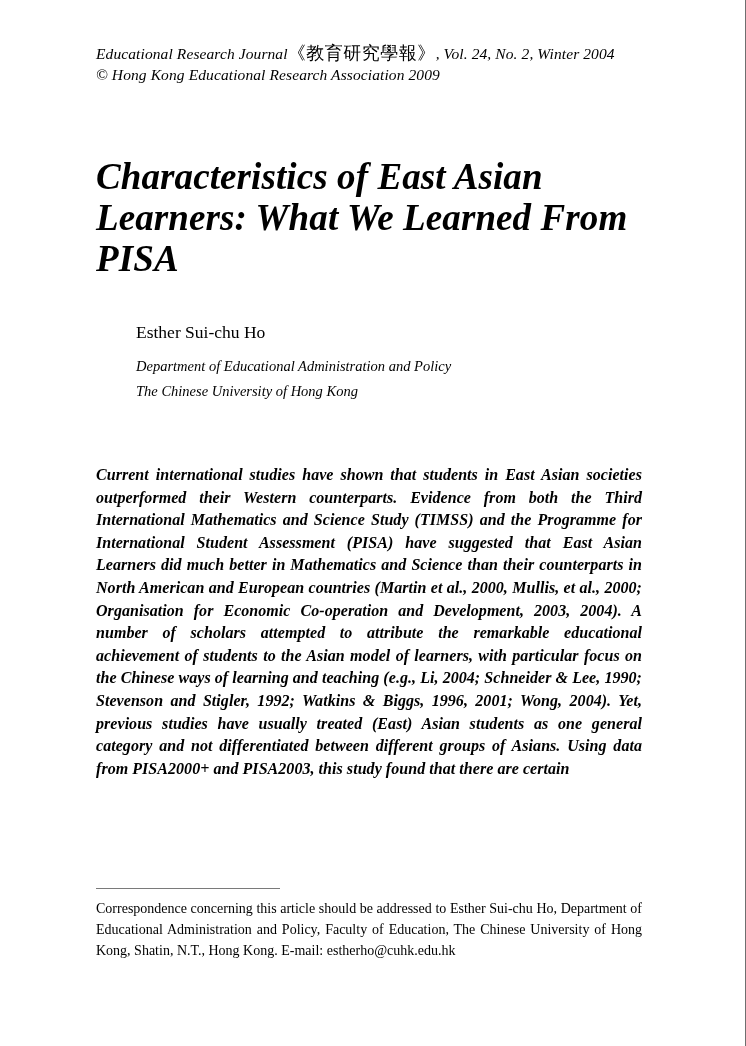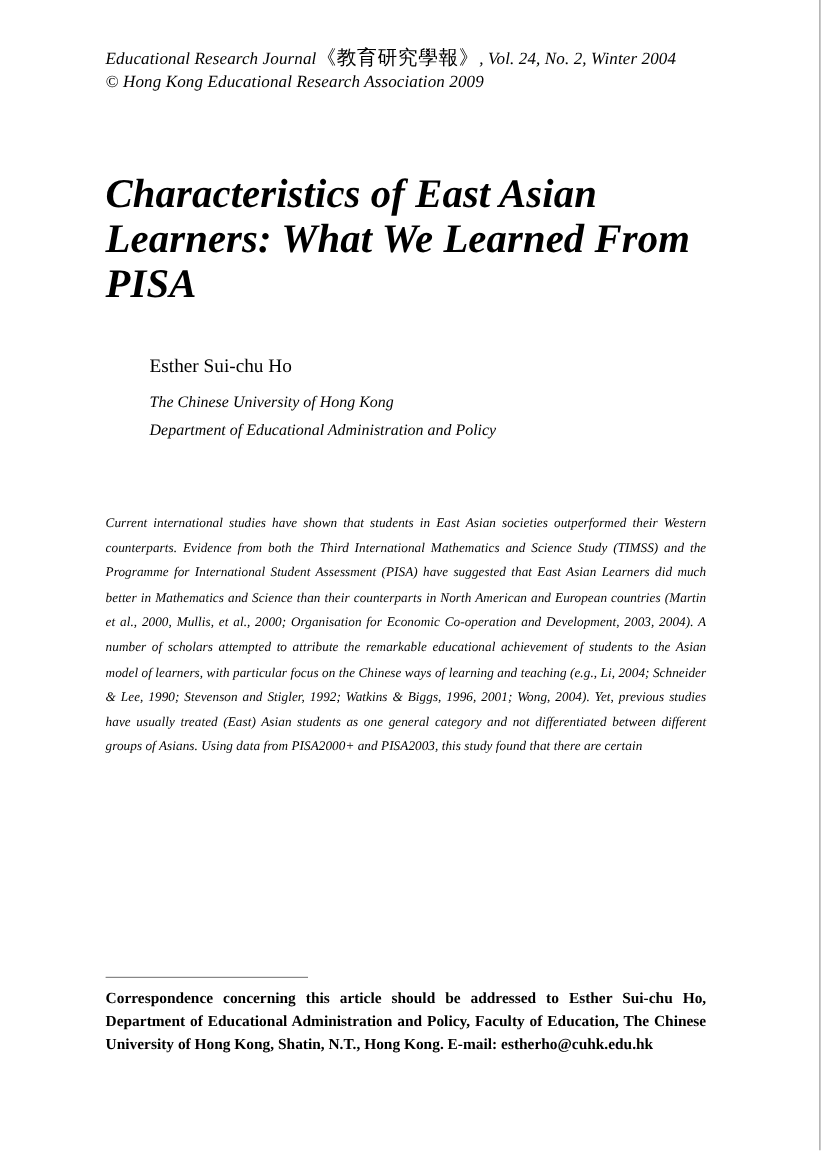--- a/index.html
+++ b/index.html
@@ -80,34 +80,34 @@
     line-height: 25px;
   }
 
   
   .abstract {
     position: absolute;
     top: 464px;
     left: 0;
     width: 546px;
     font-style: italic;
-    font-size: 12px;
+    font-size: 16px;
     line-height: 22.6px;
     text-align: justify;
     text-justify: inter-word;
     letter-spacing: 0.05px;
+    font-weight: bold;
   }
 
   
   .footnote {
     position: absolute;
     top: 888px;
     left: 0;
     width: 546px;
-    font-weight: bold;
   }
   .footnote-rule {
     width: 184px;
     height: 1px;
     background: #7a7a7a;
     margin: 0 0 9px 0;
   }
   .footnote-text {
     font-size: 14px;
     line-height: 21px;
@@ -123,22 +123,22 @@
 
     <div class="journal-head">
       <div class="journal-line"><span>Educational Research Journal</span><span class="cjk">《教育研究學報》</span><span>, Vol. 24, No. 2, Winter 2004</span></div>
       <div class="journal-line">© Hong Kong Educational Research Association 2009</div>
     </div>
 
     <h1 class="article-title">Characteristics of East Asian Learners: What We Learned From PISA</h1>
 
     <div class="author-block">
       <div class="author-name">Esther Sui-chu Ho</div>
+      <div class="affiliation">Department of Educational Administration and Policy</div>
       <div class="affiliation">The Chinese University of Hong Kong</div>
-      <div class="affiliation">Department of Educational Administration and Policy</div>
     </div>
 
     <div class="abstract">Current international studies have shown that students in East Asian societies outperformed their Western counterparts. Evidence from both the Third International Mathematics and Science Study (TIMSS) and the Programme for International Student Assessment (PISA) have suggested that East Asian Learners did much better in Mathematics and Science than their counterparts in North American and European countries (Martin et al., 2000, Mullis, et al., 2000; Organisation for Economic Co-operation and Development, 2003, 2004). A number of scholars attempted to attribute the remarkable educational achievement of students to the Asian model of learners, with particular focus on the Chinese ways of learning and teaching (e.g., Li, 2004; Schneider &amp; Lee, 1990; Stevenson and Stigler, 1992; Watkins &amp; Biggs, 1996, 2001; Wong, 2004). Yet, previous studies have usually treated (East) Asian students as one general category and not differentiated between different groups of Asians. Using data from PISA2000+ and PISA2003, this study found that there are certain</div>
 
     <div class="footnote">
       <div class="footnote-rule"></div>
       <div class="footnote-text">Correspondence concerning this article should be addressed to Esther Sui-chu Ho, Department of Educational Administration and Policy, Faculty of Education, The Chinese University of Hong Kong, Shatin, N.T., Hong Kong. E-mail: estherho@cuhk.edu.hk</div>
     </div>
 
   </div>

